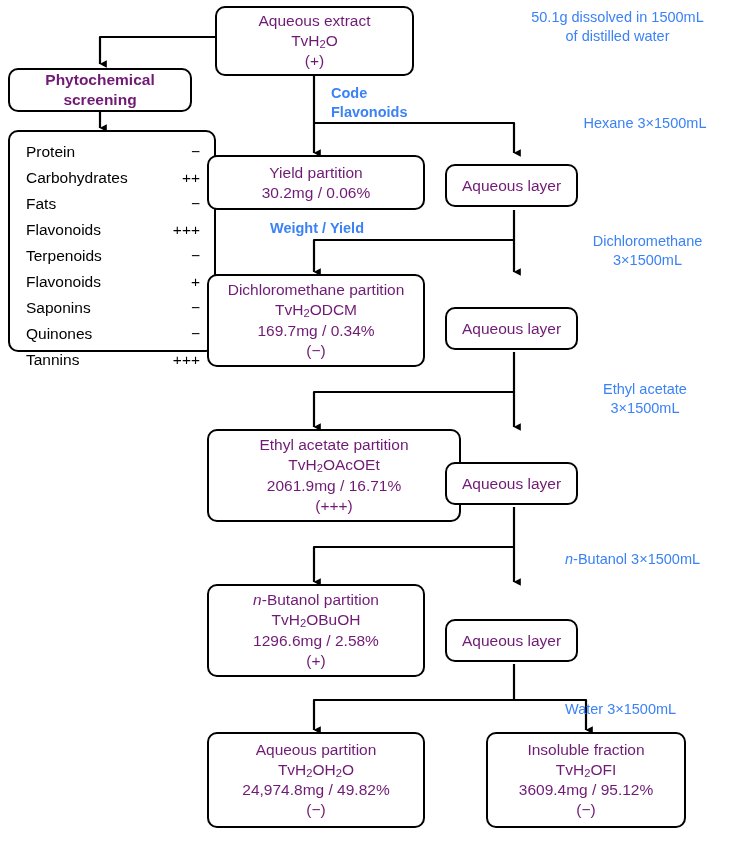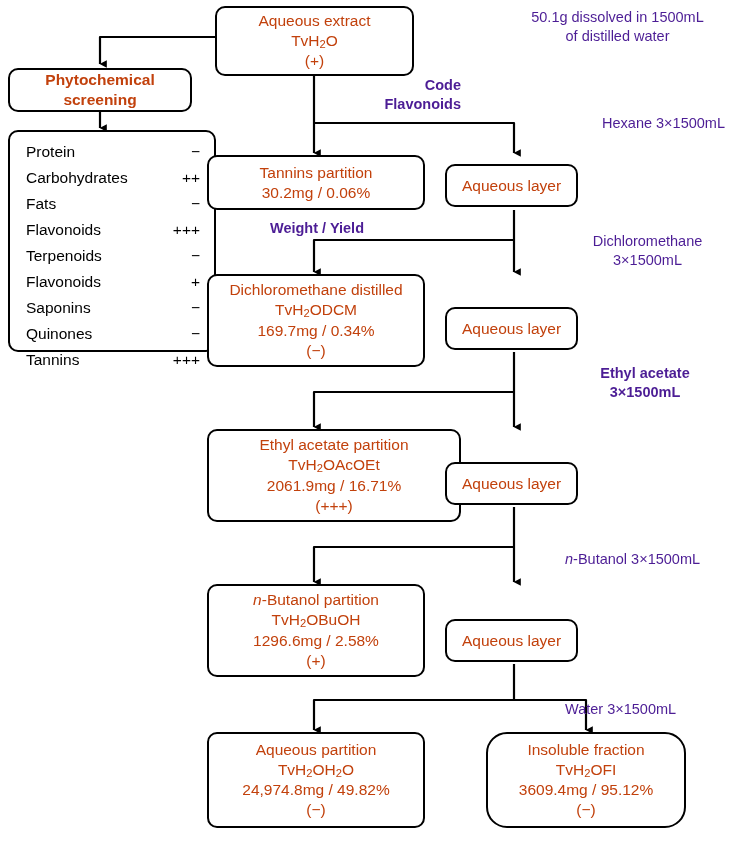--- a/index.html
+++ b/index.html
@@ -29,30 +29,30 @@
     border: 2.5px solid #000000;
     border-radius: 10px;
     background: #ffffff;
     display: flex;
     flex-direction: column;
     align-items: center;
     justify-content: center;
     text-align: center;
     font-size: 15.5px;
     line-height: 1.28;
-    color: #c2410c;
+    color: #701a75;
     z-index: 2;
   }
   .node .ln { display: block; white-space: nowrap; }
   .node.bold { font-weight: bold; }
   .annot {
     position: absolute;
     font-size: 14.5px;
     line-height: 1.3;
-    color: #4c1d95;
+    color: #3b82f6;
     text-align: center;
     white-space: nowrap;
     z-index: 2;
   }
   .annot .ln { display: block; }
   .annot.bold { font-weight: bold; }
   .screen-box {
     position: absolute;
     box-sizing: border-box;
     border: 2.5px solid #000000;
@@ -122,26 +122,26 @@
   <div class="annot" style="left:510px; top:8px; width:215px;">
     <span class="ln">50.1g dissolved in 1500mL</span>
     <span class="ln">of distilled water</span>
   </div>
 
   <div class="node bold" style="left:8px; top:68px; width:184px; height:44px;">
     <span class="ln">Phytochemical</span>
     <span class="ln">screening</span>
   </div>
 
-  <div class="annot bold" style="left:331px; top:76px; width:130px; text-align:right;">
+  <div class="annot bold" style="left:331px; top:84px; width:130px; text-align:left;">
     <span class="ln">Code</span>
     <span class="ln">Flavonoids</span>
   </div>
 
-  <div class="annot" style="left:565px; top:114px; width:160px; text-align:right;">
+  <div class="annot" style="left:565px; top:114px; width:160px; text-align:center;">
     <span class="ln">Hexane 3×1500mL</span>
   </div>
 
   <div class="screen-box" style="left:8px; top:130px; width:208px; height:222px;">
     <div class="screen-row">
       <span class="nm">Protein</span>
       <span class="vl">−</span>
     </div>
     <div class="screen-row">
       <span class="nm">Carbohydrates</span>
@@ -171,49 +171,49 @@
       <span class="nm">Quinones</span>
       <span class="vl">−</span>
     </div>
     <div class="screen-row">
       <span class="nm">Tannins</span>
       <span class="vl">+++</span>
     </div>
   </div>
 
   <div class="node" style="left:207px; top:155px; width:218px; height:55px;">
-    <span class="ln">Tannins partition</span>
+    <span class="ln">Yield partition</span>
     <span class="ln">30.2mg / 0.06%</span>
   </div>
 
   <div class="node" style="left:445px; top:164px; width:133px; height:43px;">
     <span class="ln">Aqueous layer</span>
   </div>
 
   <div class="annot bold" style="left:232px; top:219px; width:170px;">
     <span class="ln">Weight / Yield</span>
   </div>
 
   <div class="annot" style="left:565px; top:232px; width:165px;">
     <span class="ln">Dichloromethane</span>
     <span class="ln">3×1500mL</span>
   </div>
 
   <div class="node" style="left:207px; top:274px; width:218px; height:93px;">
-    <span class="ln">Dichloromethane distilled</span>
+    <span class="ln">Dichloromethane partition</span>
     <span class="ln">TvH<sub>2</sub>ODCM</span>
     <span class="ln">169.7mg / 0.34%</span>
     <span class="ln">(−)</span>
   </div>
 
   <div class="node" style="left:445px; top:307px; width:133px; height:43px;">
     <span class="ln">Aqueous layer</span>
   </div>
 
-  <div class="annot" style="left:565px; top:364px; width:160px;font-weight:bold;">
+  <div class="annot" style="left:565px; top:380px; width:160px;">
     <span class="ln">Ethyl acetate</span>
     <span class="ln">3×1500mL</span>
   </div>
 
   <div class="node" style="left:207px; top:429px; width:254px; height:93px;">
     <span class="ln">Ethyl acetate partition</span>
     <span class="ln">TvH<sub>2</sub>OAcOEt</span>
     <span class="ln">2061.9mg / 16.71%</span>
     <span class="ln">(+++)</span>
   </div>
@@ -241,20 +241,20 @@
     <span class="ln">Water 3×1500mL</span>
   </div>
 
   <div class="node" style="left:207px; top:732px; width:218px; height:96px;">
     <span class="ln">Aqueous partition</span>
     <span class="ln">TvH<sub>2</sub>OH<sub>2</sub>O</span>
     <span class="ln">24,974.8mg / 49.82%</span>
     <span class="ln">(−)</span>
   </div>
 
-  <div class="node" style="left:486px; top:732px; width:200px; height:96px;border-radius:21px;">
+  <div class="node" style="left:486px; top:732px; width:200px; height:96px;">
     <span class="ln">Insoluble fraction</span>
     <span class="ln">TvH<sub>2</sub>OFI</span>
     <span class="ln">3609.4mg / 95.12%</span>
     <span class="ln">(−)</span>
   </div>
 
 </div>
 
 </body></html>

